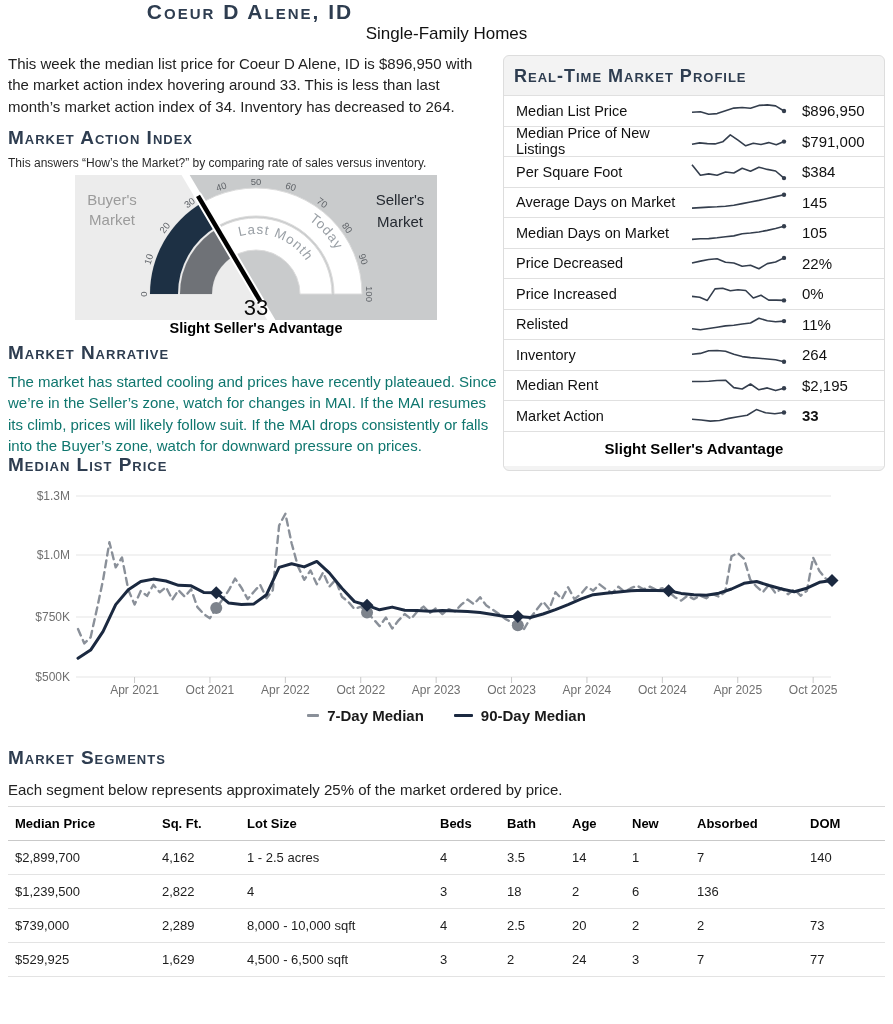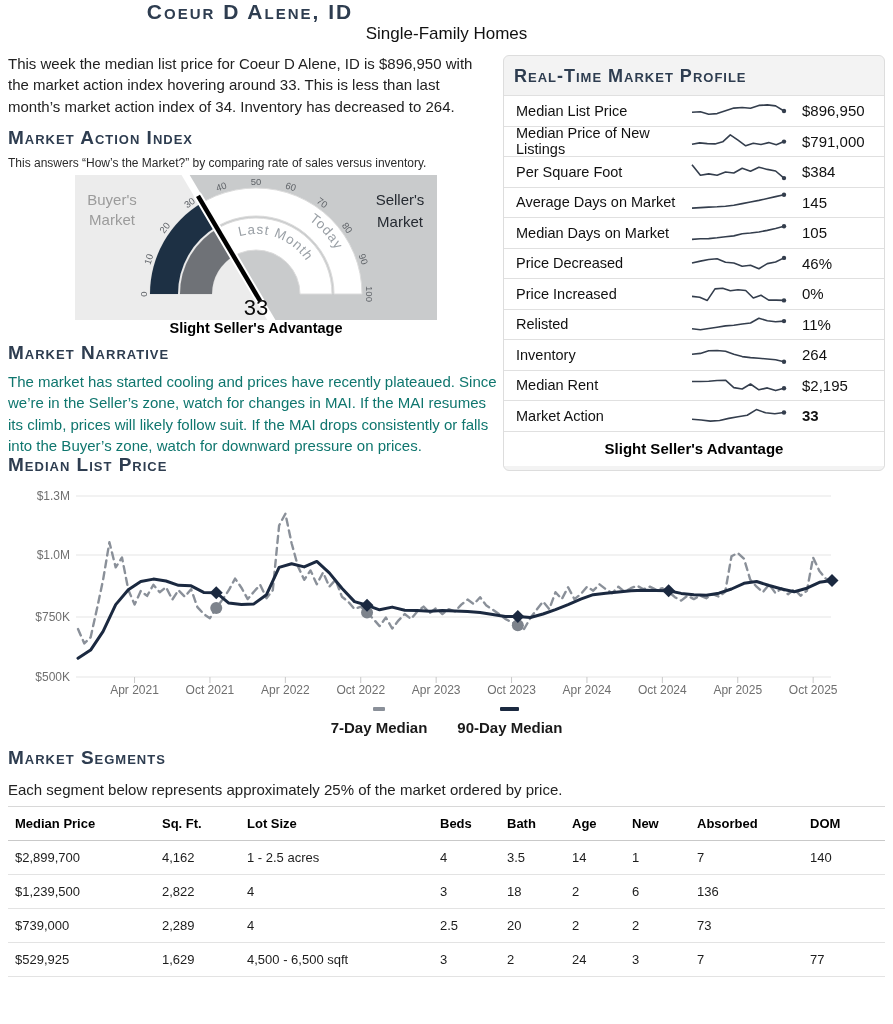--- a/index.html
+++ b/index.html
@@ -23,21 +23,21 @@
   .prow{display:flex;align-items:center;height:29.5px;background:#fff;border-top:1px solid #e0e0e0;padding:0 10px 0 12px;}
   .plabel{flex:1;font-size:14.5px;color:#111;}
   .pspark{width:100px;height:22px;flex:0 0 100px;}
   .pvalue{flex:0 0 84px;font-size:15px;color:#111;padding-left:12px;box-sizing:border-box;}
   .pvalue.bold{font-weight:bold;}
   .panel-foot{background:#fff;border-top:1px solid #e0e0e0;text-align:center;font-weight:bold;font-size:15px;
               padding:8px 0 9px 0;color:#000;}
   .h-mlp{left:8px;top:454px;}
   .chart-wrap{left:0;top:482px;width:860px;height:228px;}
   .legend{left:0;top:707px;width:893px;display:flex;justify-content:center;gap:30px;align-items:center;}
-  .leg-item{display:flex;align-items:center;gap:8px;font-size:15px;font-weight:bold;color:#1a1a1a;flex-direction:column;}
+  .leg-item{display:flex;align-items:center;gap:8px;font-size:15px;font-weight:bold;color:#1a1a1a;}
   .leg-dash{display:inline-block;height:3.5px;border-radius:1px;}
   .h-seg{left:8px;top:747px;}
   .seg-sub{left:8px;top:781px;font-size:15px;color:#222;}
   .seg-table{left:8px;top:806px;width:877px;border-top:1px solid #d8d8d8;font-size:13px;}
   .trow{display:grid;grid-template-columns:147px 85px 193px 67px 65px 60px 65px 113px 82px;
         align-items:center;border-bottom:1px solid #e3e3e3;}
   .trow.head{font-weight:bold;border-bottom:1px solid #c9c9c9;}
   .tcell{padding:9px 4px 9px 7px;color:#1d1d1d;}
   .trow.head .tcell{color:#000;}
 </style>
@@ -132,21 +132,21 @@
             <circle cx="94.0" cy="4.3" r="2.2" fill="#343e4d"></circle>
           </svg>
           <span class="pvalue">105</span>
         </div>
         <div class="prow">
           <span class="plabel">Price Decreased</span>
           <svg class="pspark" viewBox="0 0 100 22">
             <polyline points="2.0,11.0 10.4,9.1 18.7,7.5 27.1,6.8 35.5,10.2 43.8,11.0 52.2,14.2 60.5,13.2 68.9,16.8 77.3,11.6 85.6,10.0 94.0,5.9" fill="none" stroke="#343e4d" stroke-width="1.6" stroke-linejoin="round"></polyline>
             <circle cx="94.0" cy="5.9" r="2.2" fill="#343e4d"></circle>
           </svg>
-          <span class="pvalue">46%</span>
+          <span class="pvalue">22%</span>
         </div>
         <div class="prow">
           <span class="plabel">Price Increased</span>
           <svg class="pspark" viewBox="0 0 100 22">
             <polyline points="2.0,13.4 9.7,14.2 17.3,17.4 25.0,5.9 32.7,5.2 40.3,7.8 48.0,6.8 55.7,7.5 63.3,15.0 71.0,12.3 78.7,17.1 86.3,17.1 94.0,17.4" fill="none" stroke="#343e4d" stroke-width="1.6" stroke-linejoin="round"></polyline>
             <circle cx="94.0" cy="17.4" r="2.2" fill="#343e4d"></circle>
           </svg>
           <span class="pvalue">0%</span>
         </div>
         <div class="prow">
@@ -268,20 +268,21 @@
         <div class="tcell">4</div>
         <div class="tcell">3</div>
         <div class="tcell">18</div>
         <div class="tcell">2</div>
         <div class="tcell">6</div>
         <div class="tcell">136</div>
       </div>
       <div class="trow">
         <div class="tcell">$739,000</div>
         <div class="tcell">2,289</div>
+        <div class="tcell">8,000 - 10,000 sqft</div>
         <div class="tcell">4</div>
         <div class="tcell">2.5</div>
         <div class="tcell">20</div>
         <div class="tcell">2</div>
         <div class="tcell">2</div>
         <div class="tcell">73</div>
       </div>
       <div class="trow">
         <div class="tcell">$529,925</div>
         <div class="tcell">1,629</div>

